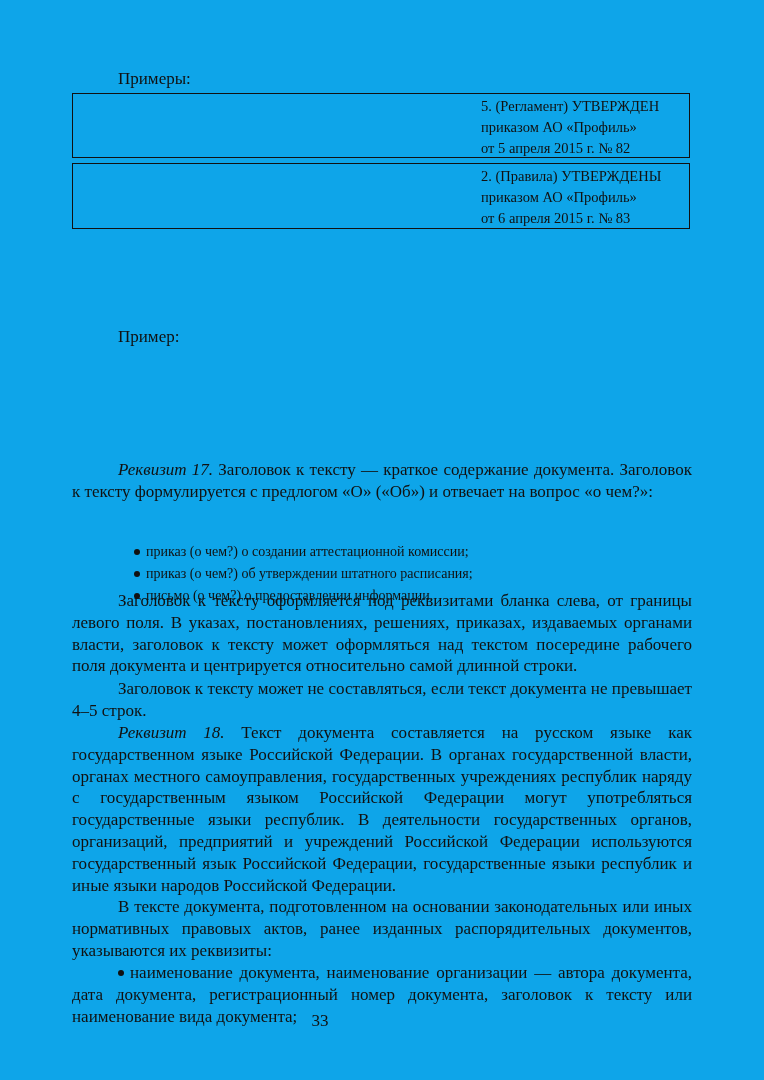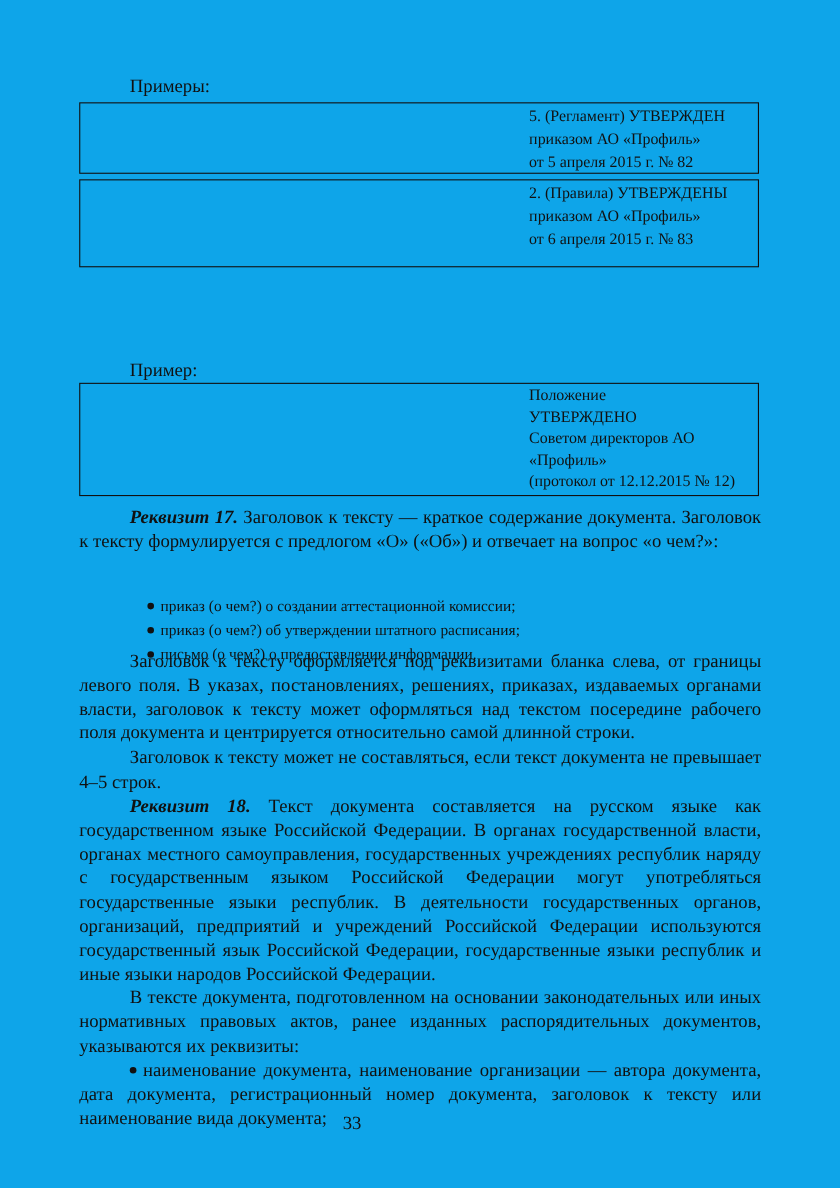--- a/index.html
+++ b/index.html
@@ -9,52 +9,45 @@
   .p { position: absolute; left: 72px; width: 620px; font-size: 17px; line-height: 21.8px;
        text-align: justify; text-align-last: left; margin: 0; }
   .ind { text-indent: 46px; }
   .lbl { position: absolute; left: 118px; font-size: 17px; line-height: 21.8px; margin: 0; }
   .box { position: absolute; left: 72px; width: 618px; border: 1.5px solid #111; box-sizing: border-box; }
   .box .bt { position: absolute; left: 408px; font-size: 14.5px; line-height: 21px; white-space: nowrap; }
   .box.b3 .bt { line-height: 19.5px; }
   .bul { position: absolute; left: 118px; font-size: 14px; line-height: 21.8px; margin: 16px; white-space: nowrap; }
   .bul .dot { display: inline-block; width: 6px; height: 6px; border-radius: 50%; background: #111;
               vertical-align: middle; margin-right: 6px; position: relative; top: -1px; }
-  .bi { font-weight: bold; font-style: italic; }
+  .bi { font-weight: normal; font-style: italic; }
   .pn { position: absolute; top: 1011px; left: 0; width: 640px; text-align: center; font-size: 17px; }
 </style>
 </head>
 <body>
 
 <div class="page">
 
   <p class="lbl" style="top:68px">Примеры:</p>
 
   <div class="box" style="top:93px;height:65px">
     <div class="bt" style="top:2px">5. (Регламент) УТВЕРЖДЕН</div>
     <div class="bt" style="top:23px">приказом АО «Профиль»</div>
     <div class="bt" style="top:44px">от 5 апреля 2015 г. № 82</div>
   </div>
 
-  <div class="box" style="top:163px;height:80px">
+  <div class="box" style="top:163px;height:66px">
     <div class="bt" style="top:2px">2. (Правила) УТВЕРЖДЕНЫ</div>
     <div class="bt" style="top:23px">приказом АО «Профиль»</div>
     <div class="bt" style="top:44px">от 6 апреля 2015 г. № 83</div>
   </div>
 
 
   <p class="lbl" style="top:326px">Пример:</p>
 
-  <div class="box b3" style="top:348px;height:103px">
-    <div class="bt" style="top:2px">Положение</div>
-    <div class="bt" style="top:21.5px">УТВЕРЖДЕНО</div>
-    <div class="bt" style="top:41px">Советом директоров АО</div>
-    <div class="bt" style="top:60.5px">«Профиль»</div>
-    <div class="bt" style="top:80px">(протокол от 12.12.2015 № 12)</div>
-  </div>
 
   <p class="p ind" style="top:459px"><span class="bi">Реквизит 17.</span><span> Заголовок к тексту — краткое содержание документа. Заголовок к тексту формулируется с предлогом «О» («Об») и отвечает на вопрос «о чем?»:</span></p>
 
   <p class="bul" style="top:525px"><span class="dot"></span><span>приказ (о чем?) о создании аттестационной комиссии;</span></p>
   <p class="bul" style="top:547px"><span class="dot"></span><span>приказ (о чем?) об утверждении штатного расписания;</span></p>
   <p class="bul" style="top:569px"><span class="dot"></span><span>письмо (о чем?) о предоставлении информации.</span></p>
 
   <p class="p ind" style="top:590px">Заголовок к тексту оформляется под реквизитами бланка слева, от границы левого поля. В указах, постановлениях, решениях, приказах, издаваемых органами власти, заголовок к тексту может оформляться над текстом посередине рабочего поля документа и центрируется относительно самой длинной строки.</p>
 
   <p class="p ind" style="top:678px">Заголовок к тексту может не составляться, если текст документа не превышает 4–5 строк.</p>

